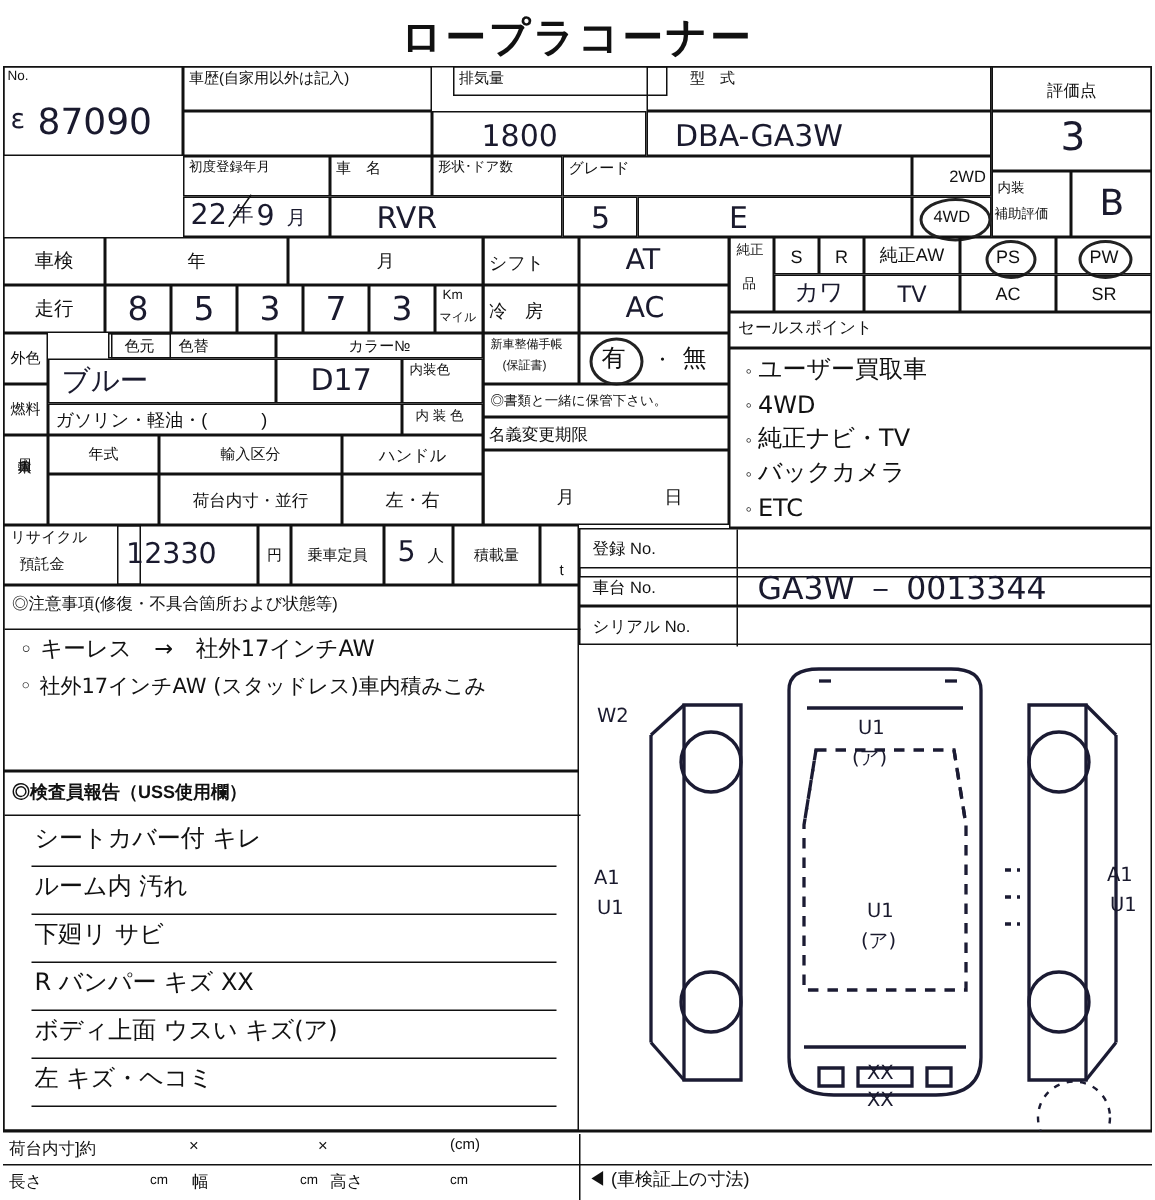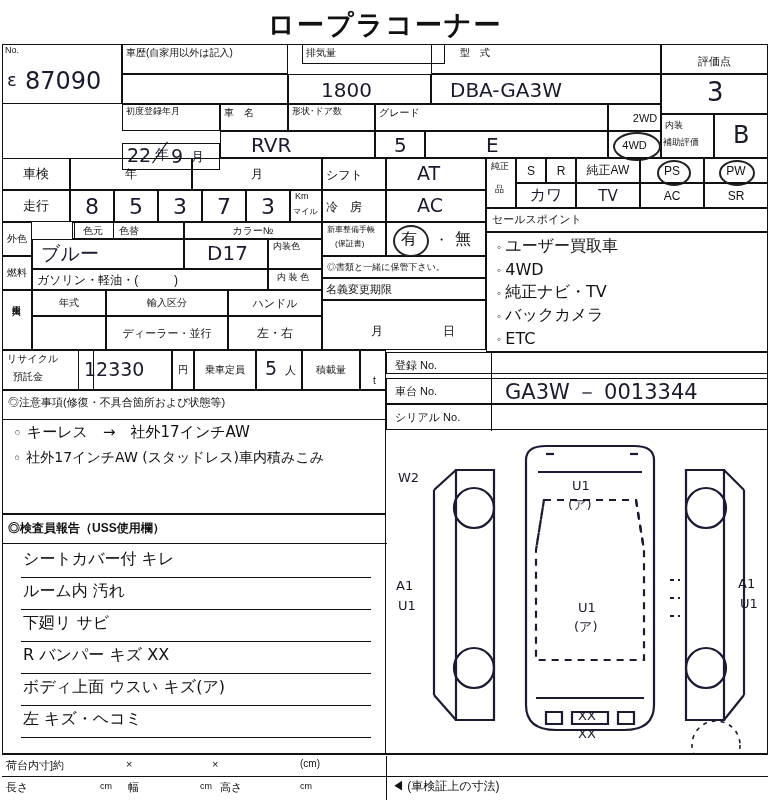--- a/index.html
+++ b/index.html
@@ -153,21 +153,21 @@
   </div>
 
   <div class="abs bx" style="top:104px; left:608px; width:53px; height:27px;">
     <div class="center" style="height:100%; font-size:11px;padding-left:21px;">2WD</div>
   </div>
   <div class="abs bx" style="top:131px; left:608px; width:53px; height:27px;">
     <div class="center" style="height:100%; font-size:11px;">4WD</div>
     <div class="hand-circle" style="top:0px; left:4px; width:44px; height:25px;"></div>
   </div>
 
-  <div class="abs bx" style="top:131px; left:122px; width:98px; height:27px;margin-top:12px;">
+  <div class="abs bx" style="top:131px; left:122px; width:98px; height:27px;">
     <div class="abs hand" style="top:0px; left:4px; font-size:19px;">22</div>
     <div class="abs hand" style="top:2px; left:32px; font-size:14px;">年</div>
     <div class="abs hand" style="top:1px; left:48px; font-size:19px;">9</div>
     <div class="abs hand" style="top:4px; left:68px; font-size:13px;">月</div>
     <div class="abs" style="top:8px; left:24px; width:26px; height:1px; background:#111; transform:rotate(-55deg);"></div>
   </div>
   <div class="abs bx" style="top:131px; left:220px; width:155px; height:27px;">
     <div class="abs hand" style="top:1px; left:30px; font-size:20px;">RVR</div>
   </div>
   <div class="abs bx" style="top:131px; left:375px; width:50px; height:27px;">
@@ -358,21 +358,21 @@
     <div class="center" style="height:100%; font-size:10px;">年式</div>
   </div>
   <div class="abs bx" style="top:290px; left:106px; width:122px; height:26px;">
     <div class="center" style="height:100%; font-size:10px;">輸入区分</div>
   </div>
   <div class="abs bx" style="top:290px; left:228px; width:94px; height:26px;">
     <div class="center" style="height:100%; font-size:11px;">ハンドル</div>
   </div>
   <div class="abs bx" style="top:316px; left:32px; width:74px; height:34px;"></div>
   <div class="abs bx" style="top:316px; left:106px; width:122px; height:34px;">
-    <div class="center" style="height:100%; font-size:11px;">ディーラー・並行</div>
+    <div class="center" style="height:100%; font-size:11px;">荷台内寸・並行</div>
   </div>
   <div class="abs bx" style="top:316px; left:228px; width:94px; height:34px;">
     <div class="center" style="height:100%; font-size:12px;">左・右</div>
   </div>
 
   <div class="abs bx" style="top:350px; left:2px; width:92px; height:40px;">
     <div class="abs lbl" style="top:3px; left:4px; font-size:10px;">リサイクル</div>
     <div class="abs lbl" style="top:21px; left:10px; font-size:10px;">預託金</div>
   </div>
   <div class="abs bx" style="top:350px; left:78px; width:94px; height:40px;">
@@ -388,21 +388,21 @@
     <div class="abs hand" style="top:6px; left:8px; font-size:19px;">5</div>
     <div class="abs" style="top:12px; left:28px; font-size:11px;">人</div>
   </div>
   <div class="abs bx" style="top:350px; left:302px; width:58px; height:40px;">
     <div class="center" style="height:100%; font-size:10px;">積載量</div>
   </div>
   <div class="abs bx" style="top:350px; left:360px; width:26px; height:40px;">
     <div class="abs" style="top:24px; left:12px; font-size:10px;">t</div>
   </div>
 
-  <div class="abs bx" style="top:352px; left:386px; width:382px; height:22px;">
+  <div class="abs bx" style="top:352px; left:386px; width:382px; height:33px;">
     <div class="abs" style="top:5px; left:8px; font-size:11px;">登録 No.</div>
     <div class="abs vline" style="top:0; left:104px; height:26px;"></div>
   </div>
   <div class="abs bx" style="top:378px; left:386px; width:382px; height:26px;">
     <div class="abs" style="top:5px; left:8px; font-size:11px;">車台 No.</div>
     <div class="abs vline" style="top:0; left:104px; height:26px;"></div>
     <div class="abs hand" style="top:-1px; left:118px; font-size:21px;">GA3W － 0013344</div>
   </div>
   <div class="abs bx" style="top:404px; left:386px; width:382px; height:26px;">
     <div class="abs" style="top:5px; left:8px; font-size:11px;">シリアル No.</div>

